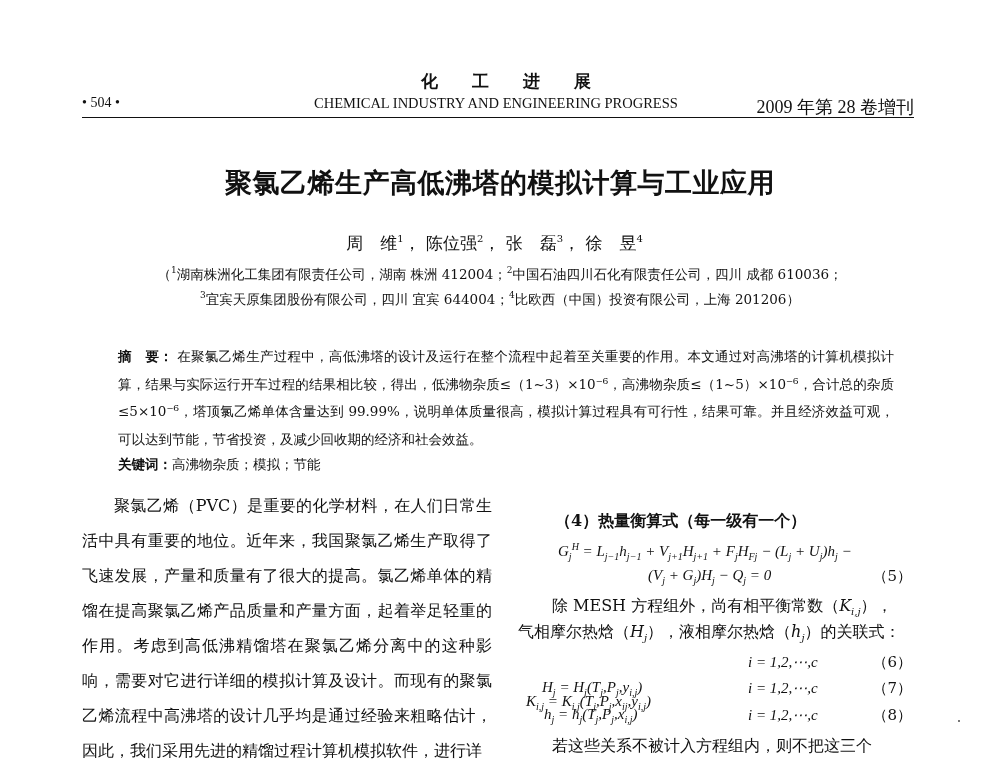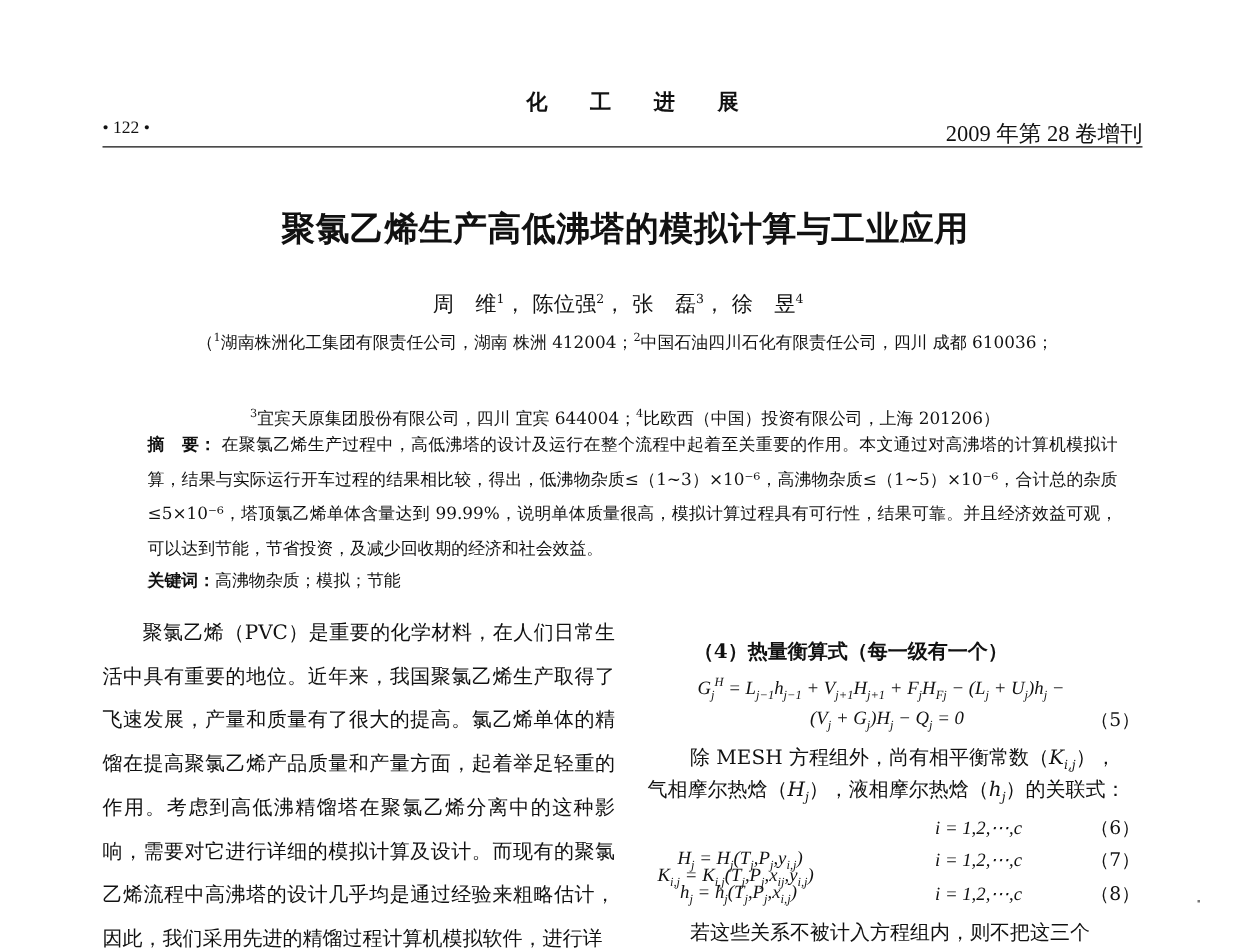--- a/index.html
+++ b/index.html
@@ -31,38 +31,39 @@
   .eq-range { position: absolute; left: 228px; font-family: "Liberation Serif", serif; font-style: italic; font-size: 15px; white-space: nowrap; }
   .para { position: absolute; left: 0; width: 394px; white-space: nowrap; }
   .indent { padding-left: 32px; }
   .mark { left: 958px; top: 720px; width: 2px; height: 2px; background: #777; }
 </style>
 </head>
 <body>
 
 <div class="abs journal-cn">化工进展</div>
 <div class="abs header-row">
-  <span class="page-num">• 122 •</span>
+  <span class="page-num">• 504 •</span>
+  <span class="journal-en">CHEMICAL INDUSTRY AND ENGINEERING PROGRESS</span>
   <span class="issue">2009 年第 28 卷增刊</span>
 </div>
 <div class="abs header-rule"></div>
 
 <div class="abs title">聚氯乙烯生产高低沸塔的模拟计算与工业应用</div>
 
 <div class="abs authors">
   <span>周　维</span><sup>1</sup><span>，</span>
   <span>陈位强</span><sup>2</sup><span>，</span>
   <span>张　磊</span><sup>3</sup><span>，</span>
   <span>徐　昱</span><sup>4</sup>
 </div>
 
 <div class="abs affil" style="top:265px;">
   <span>（</span><sup>1</sup><span>湖南株洲化工集团有限责任公司，湖南 株洲 412004；</span><sup>2</sup><span>中国石油四川石化有限责任公司，四川 成都 610036；</span>
 </div>
-<div class="abs affil" style="top:290px;margin-top:36px;">
+<div class="abs affil" style="top:290px;">
   <sup>3</sup><span>宜宾天原集团股份有限公司，四川 宜宾 644004；</span><sup>4</sup><span>比欧西（中国）投资有限公司，上海 201206）</span>
 </div>
 
 <div class="abs abstract">
   <span class="label">摘　要：</span><span>在聚氯乙烯生产过程中，高低沸塔的设计及运行在整个流程中起着至关重要的作用。本文通过对高沸塔的计算机模拟计算，结果与实际运行开车过程的结果相比较，得出，低沸物杂质≤（1~3）×10⁻⁶，高沸物杂质≤（1~5）×10⁻⁶，合计总的杂质≤5×10⁻⁶，塔顶氯乙烯单体含量达到 99.99%，说明单体质量很高，模拟计算过程具有可行性，结果可靠。并且经济效益可观，可以达到节能，节省投资，及减少回收期的经济和社会效益。</span>
 </div>
 <div class="abs keywords" style="top:456px;">
   <span class="label">关键词：</span><span>高沸物杂质；模拟；节能</span>
 </div>
 

